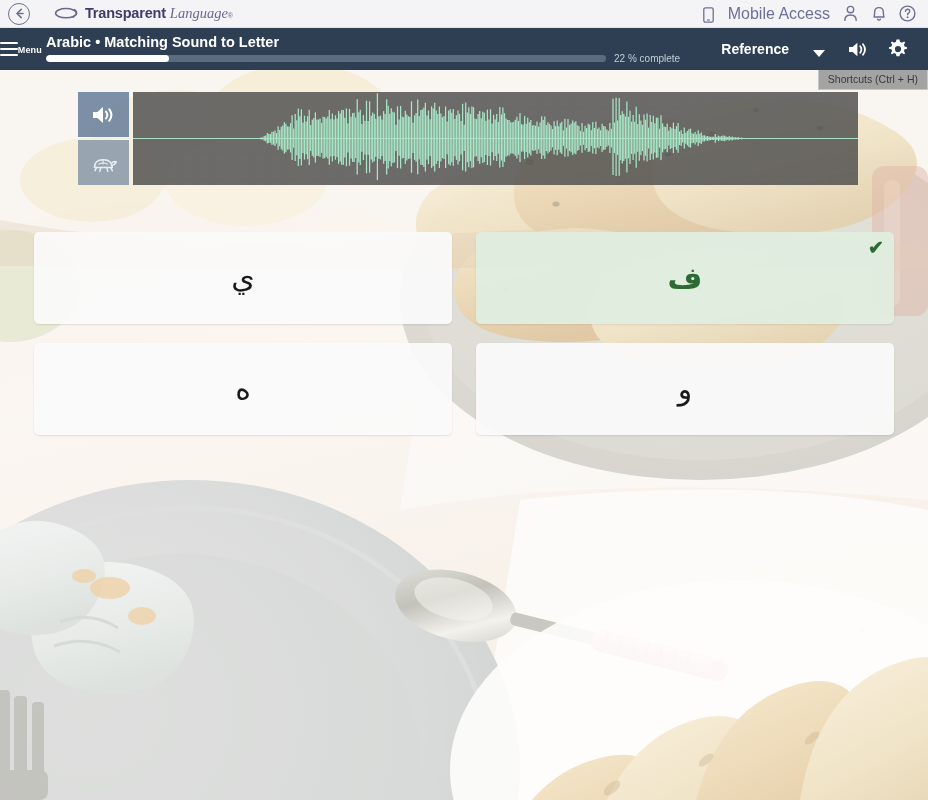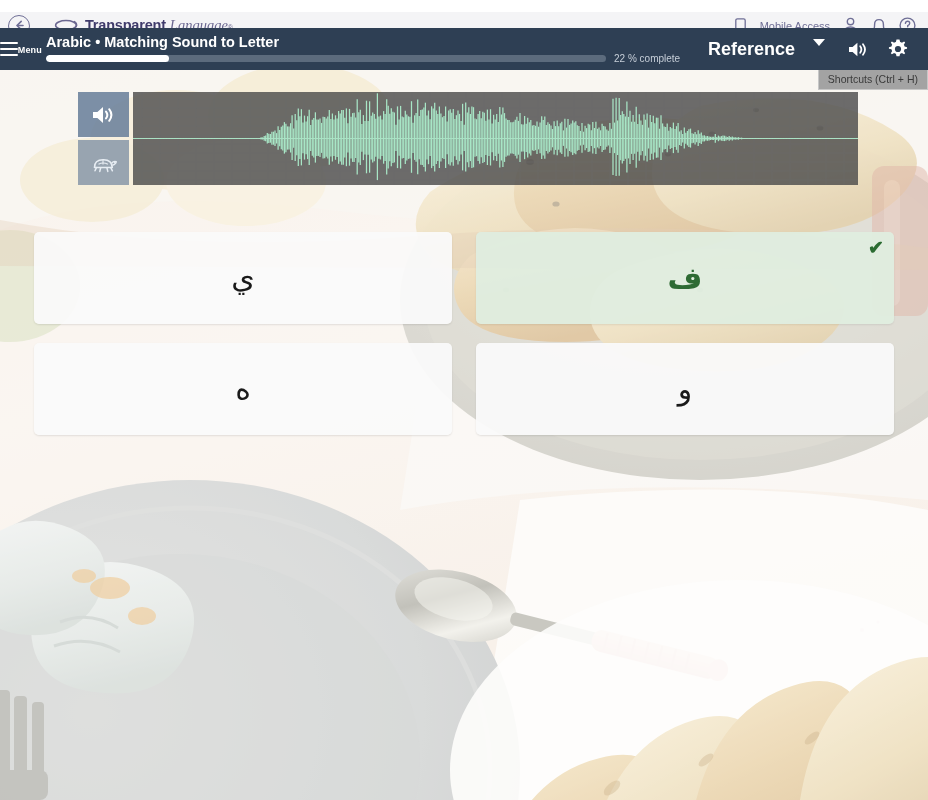--- a/index.html
+++ b/index.html
@@ -29,21 +29,21 @@
   }
   .bg-photo svg { display: block; width: 928px; height: 730px; }
   .bg-wash {
     position: absolute; inset: 0;
     background: rgba(255,255,255,0.46);
     pointer-events: none;
   }
 
   
   .topbar {
-    position: absolute; left: 0; top: 12px;
+    position: absolute; left: 0; top: 0;
     width: 928px; height: 28px;
     background: #f4f4f6;
     border-bottom: 1px solid #e2e2e8;
     display: flex; align-items: center;
   }
   .back-btn {
     width: 22px; height: 22px;
     margin-left: 8px;
     border: 1.6px solid #6f6f96;
     border-radius: 50%;
@@ -71,22 +71,22 @@
   }
   .brand-reg { font-size: 7px; color: #6b6891; vertical-align: super; }
 
   .top-right {
     margin-left: auto;
     display: flex; align-items: center;
     gap: 12px;
     padding-right: 12px;
   }
   .mobile-access {
-    display: flex; align-items: center; gap: 14px;
-    color: #6f6f96; font-size: 11px;
+    display: flex; align-items: flex-end; gap: 14px;
+    color: #6f6f96; font-size: 16px;
     cursor: pointer;
   }
   .icon-btn { cursor: pointer; display: flex; align-items: center; }
 
   
   .navbar {
     position: absolute; left: 0; top: 28px;
     width: 928px; height: 42px;
     background: #2e3f54;
     display: flex; align-items: center;
@@ -142,22 +142,22 @@
   }
 
   .nav-right {
     margin-left: auto;
     display: flex; align-items: center;
     gap: 0px;
     padding-right: 10px;
     flex: 0 0 auto;
   }
   .reference-btn {
-    display: flex; align-items: flex-start; gap: 18px;
-    color: #ffffff; font-size: 18px; font-weight: bold;
+    display: flex; align-items: flex-end; gap: 24px;
+    color: #ffffff; font-size: 14px; font-weight: bold;
     cursor: pointer;
     padding: 0 12px;
   }
   .caret {
     width: 0; height: 0;
     border-left: 6px solid transparent;
     border-right: 6px solid transparent;
     border-top: 7px solid #ffffff;
   }
   .nav-icon { padding: 0 10px; cursor: pointer; display:flex; align-items:center;}

